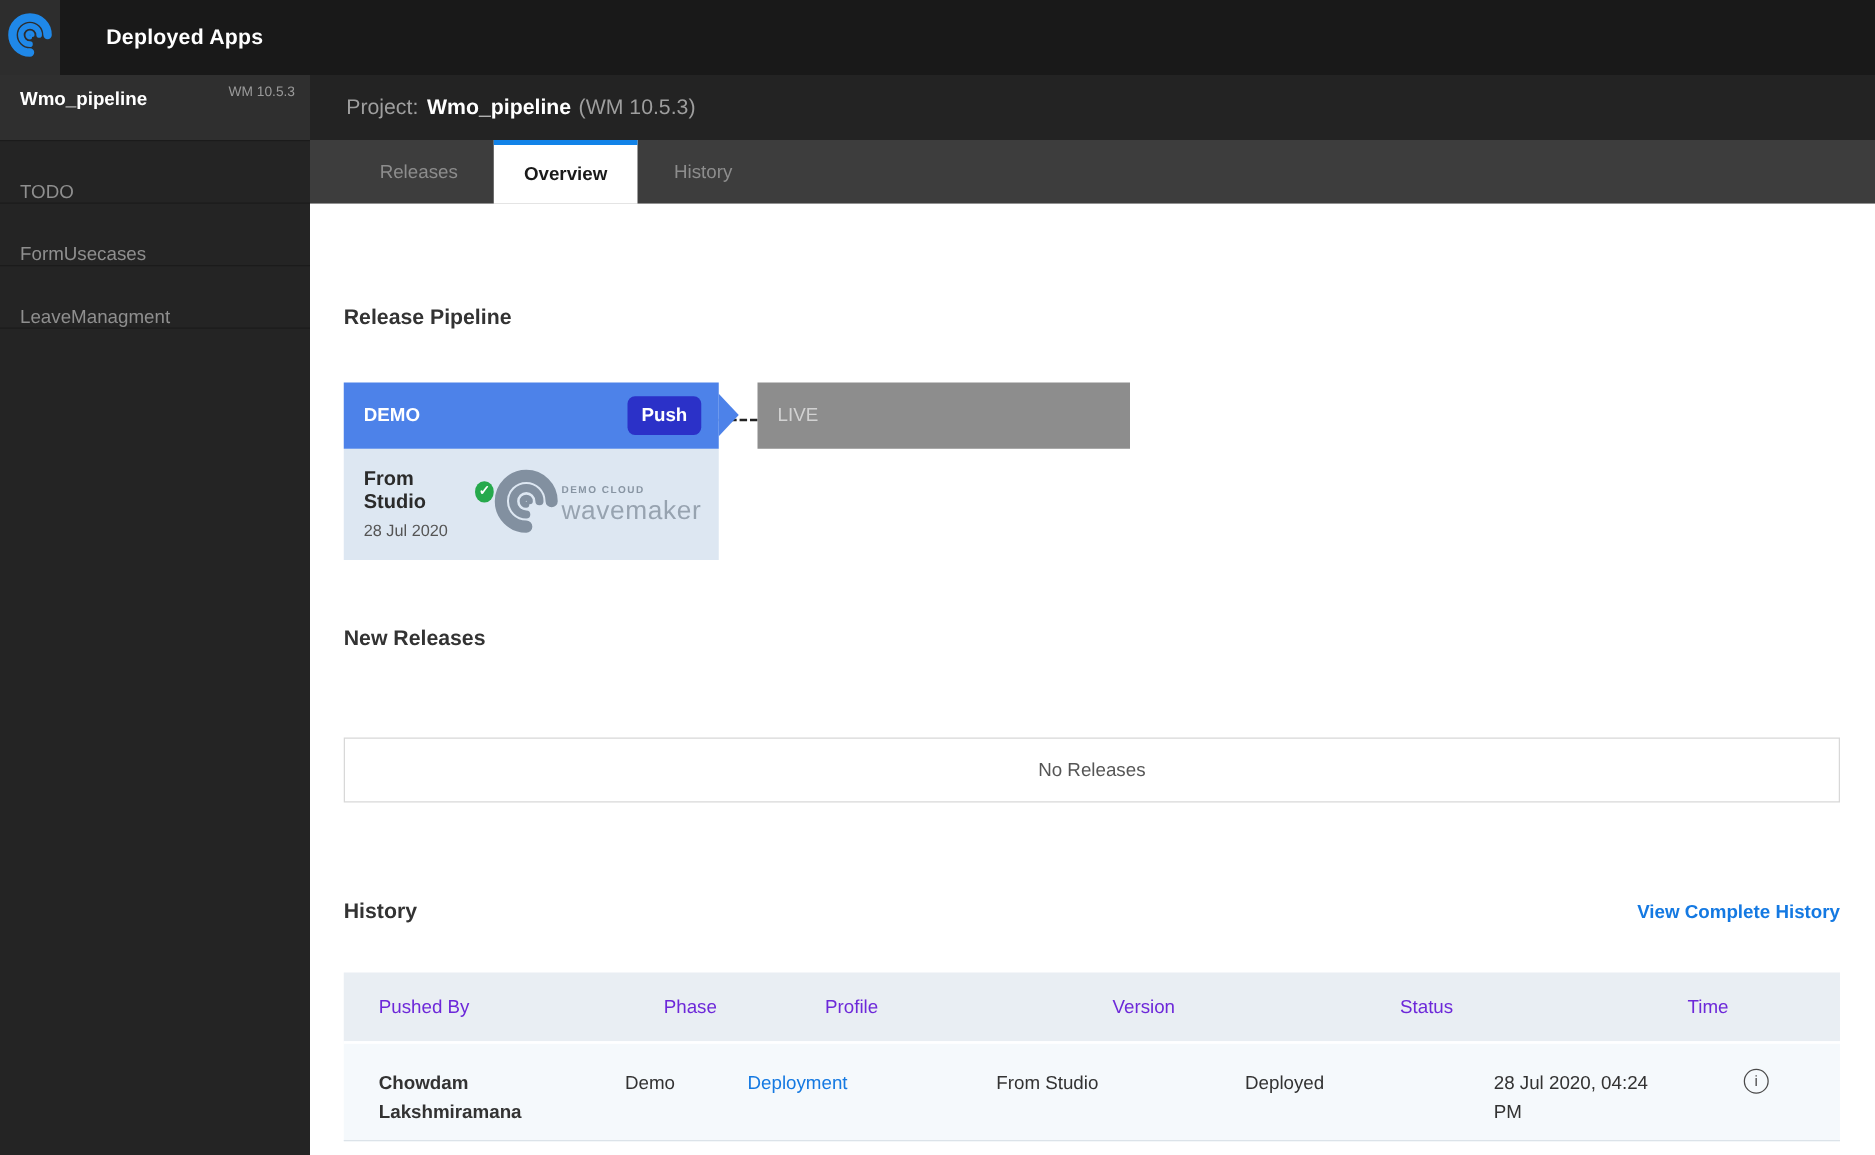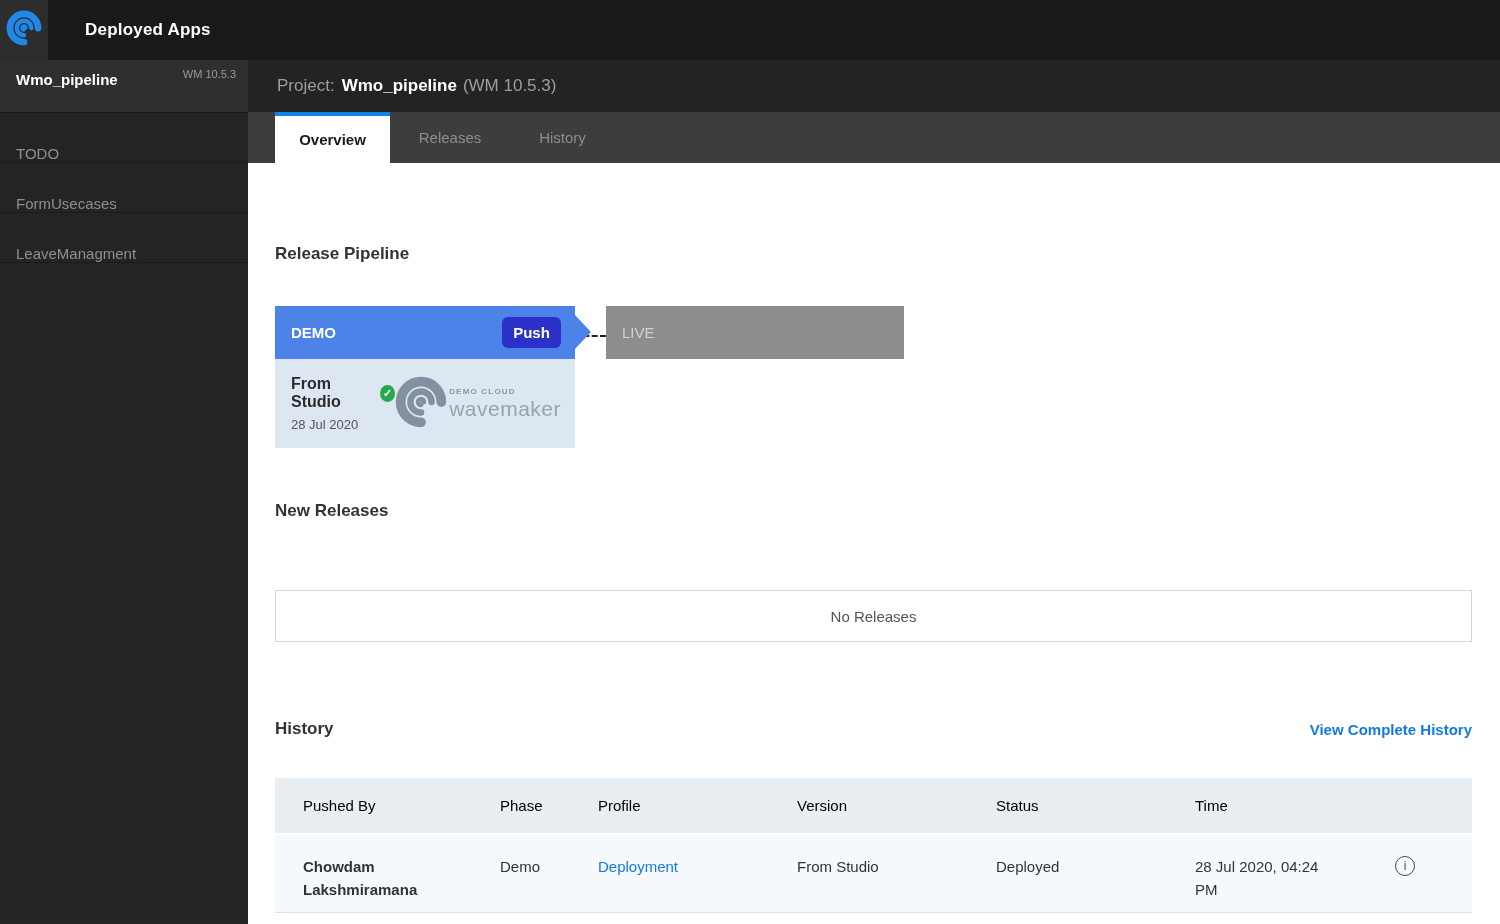--- a/index.html
+++ b/index.html
@@ -150,21 +150,21 @@
     font-size:15px; font-weight:bold; color:var(--link-blue,#1479e2);
     text-decoration:none; cursor:pointer;
   }
   .hist-table { margin-top:39px; width:1197px; }
   .h-row {
     display:grid;
     grid-template-columns:225px 98px 199px 199px 199px 185px 92px;
   }
   .h-head {
     height:55px; background:var(--table-head-bg,#e9eef3);
-    align-items:center; font-size:15px; color:#000000;
+    align-items:center; font-size:15px; color:#6d28d9;gap:31px;
   }
   .h-head > div:first-child { padding-left:28px; }
   .h-data {
     height:80px; background:var(--row-bg,#f5f9fc);
     border-top:2px solid #ffffff;
     border-bottom:1px solid #dce3e9;
     align-items:start; padding-top:0;
     font-size:15px; color:#333;
   }
   .h-data > div { padding-top:20px; line-height:23px; }
@@ -216,25 +216,25 @@
 
 <div class="main-col">
 
   <div class="project-bar">
     <span class="p-label">Project:</span>
     <span class="p-name">Wmo_pipeline</span>
     <span class="p-ver">(WM 10.5.3)</span>
   </div>
 
   <div class="tabbar">
+    <div class="tab t-releases">
+      <span>Releases</span>
+    </div>
     <div class="tab t-overview active">
       <span>Overview</span>
-    </div>
-    <div class="tab t-releases">
-      <span>Releases</span>
     </div>
     <div class="tab t-history">
       <span>History</span>
     </div>
   </div>
 
   <div class="content">
 
     <h2 class="section-title t-pipeline">Release Pipeline</h2>
 

